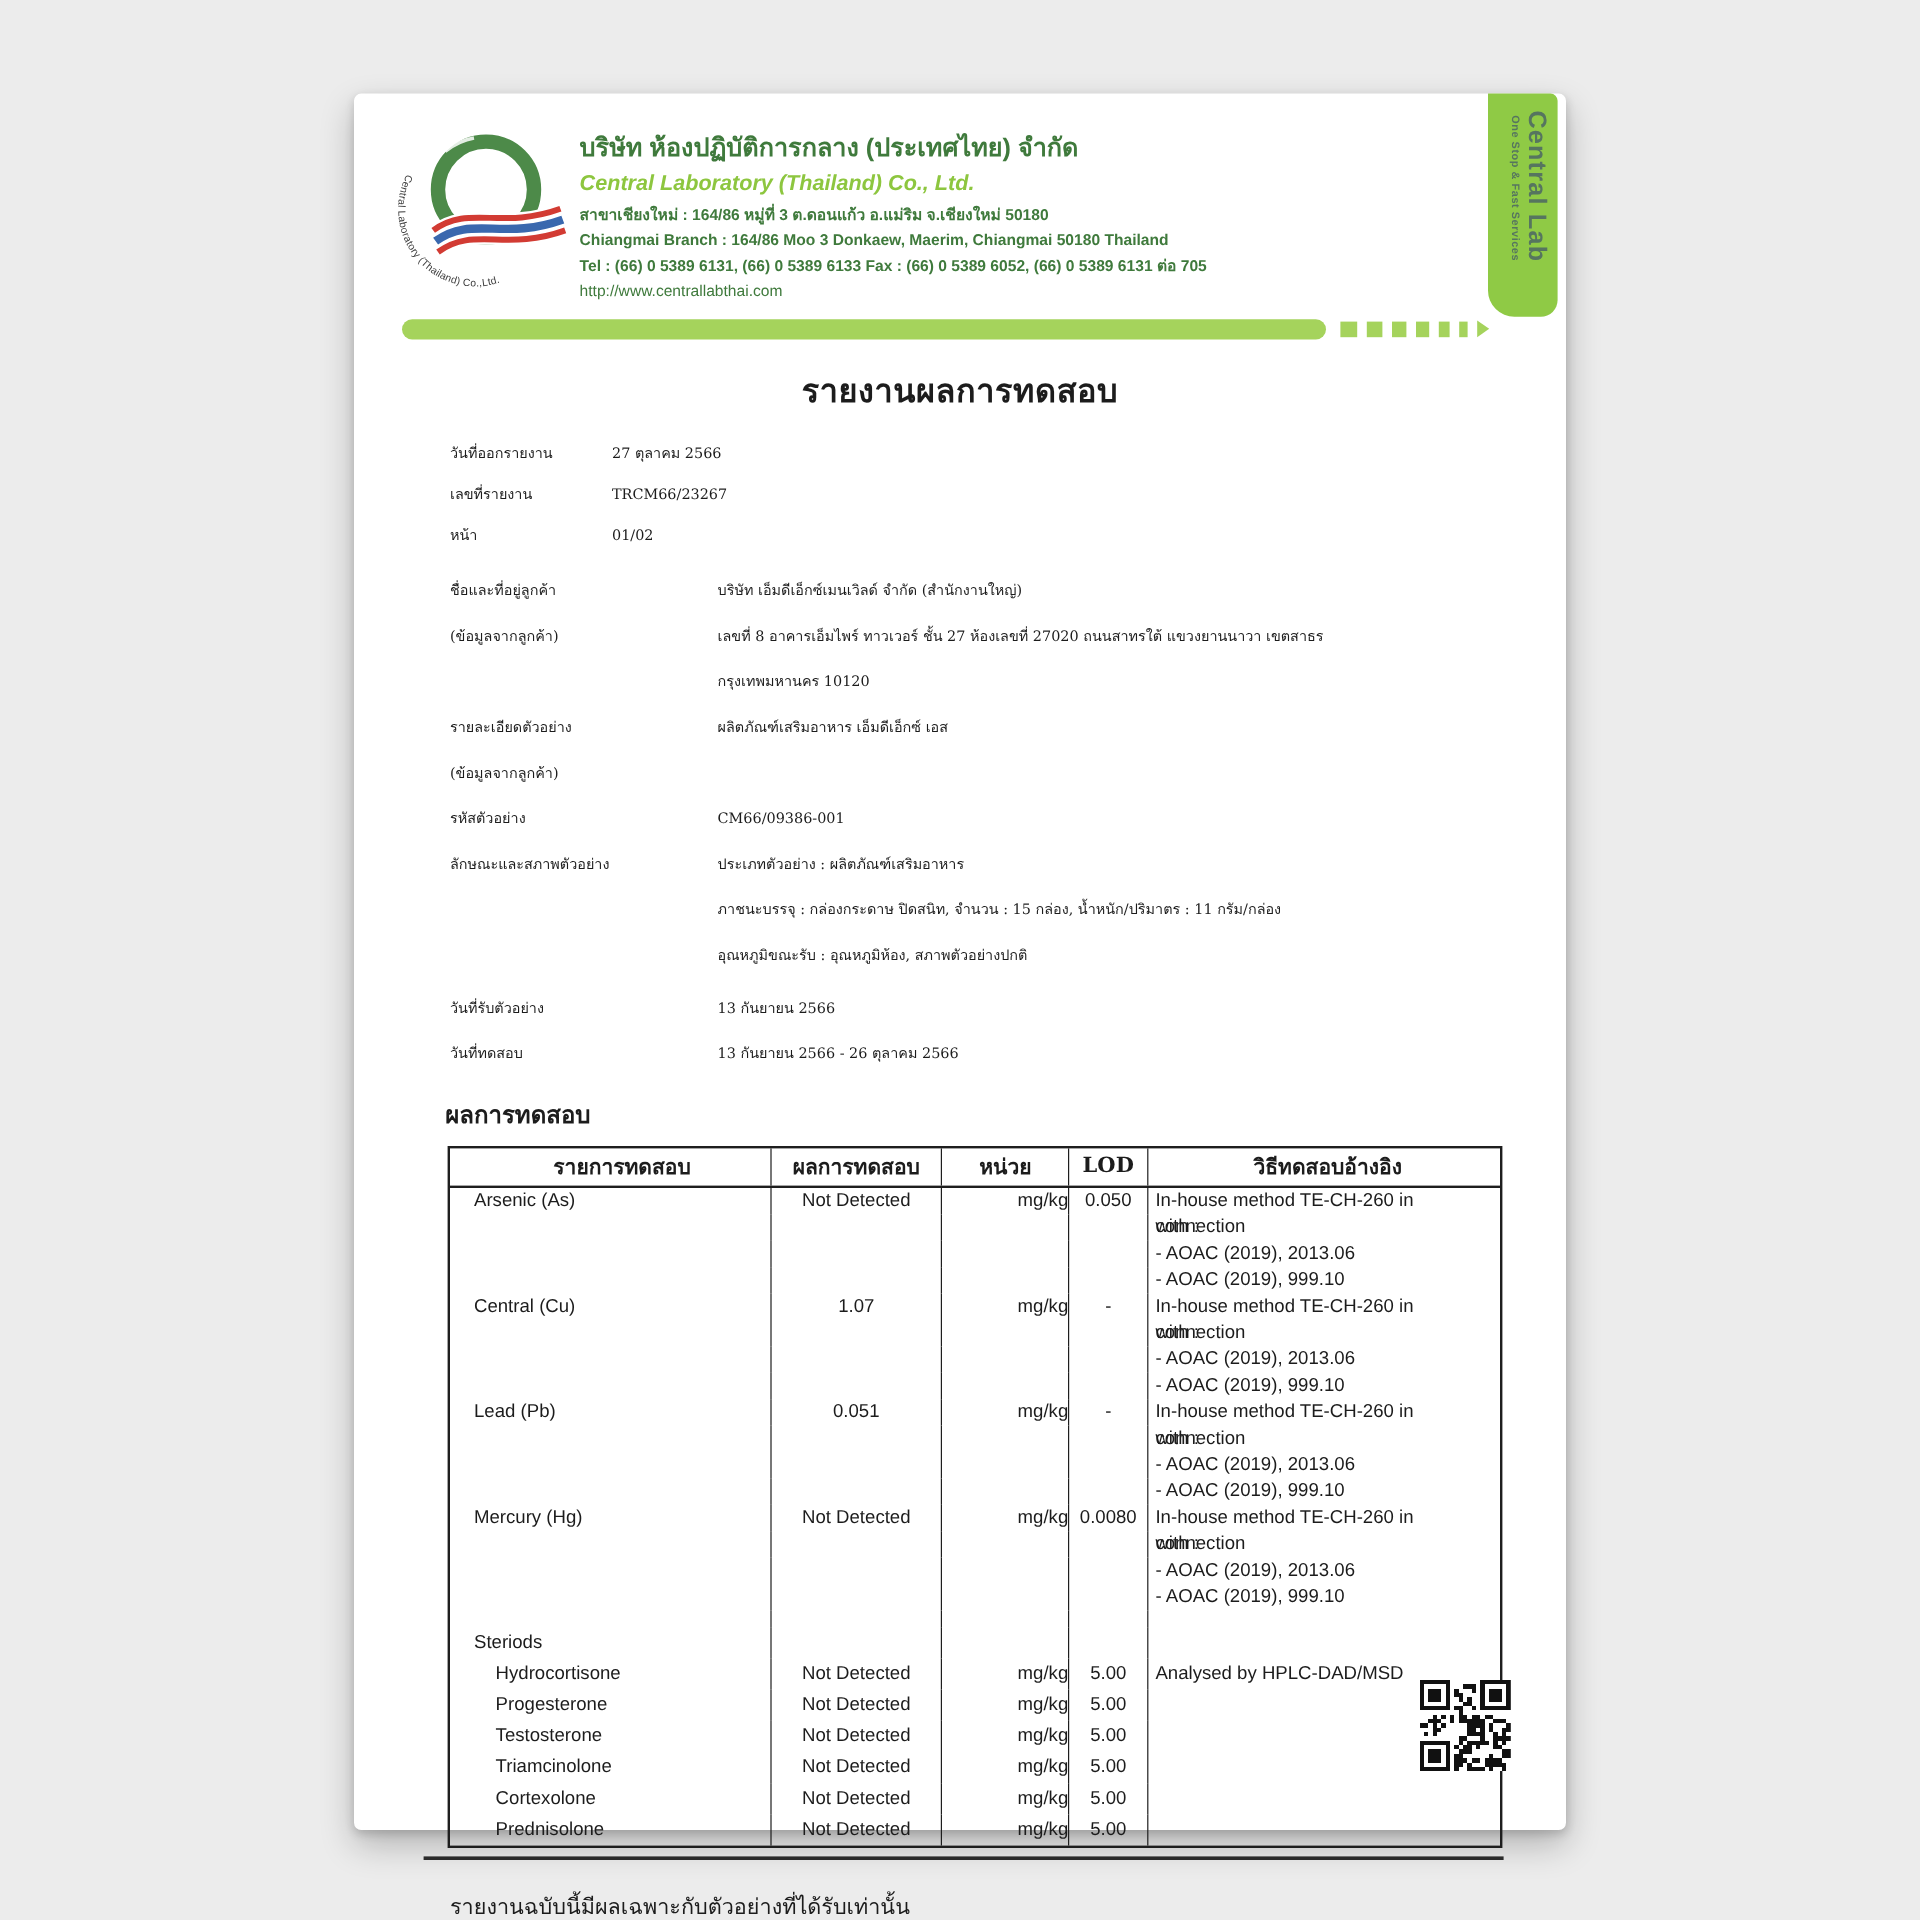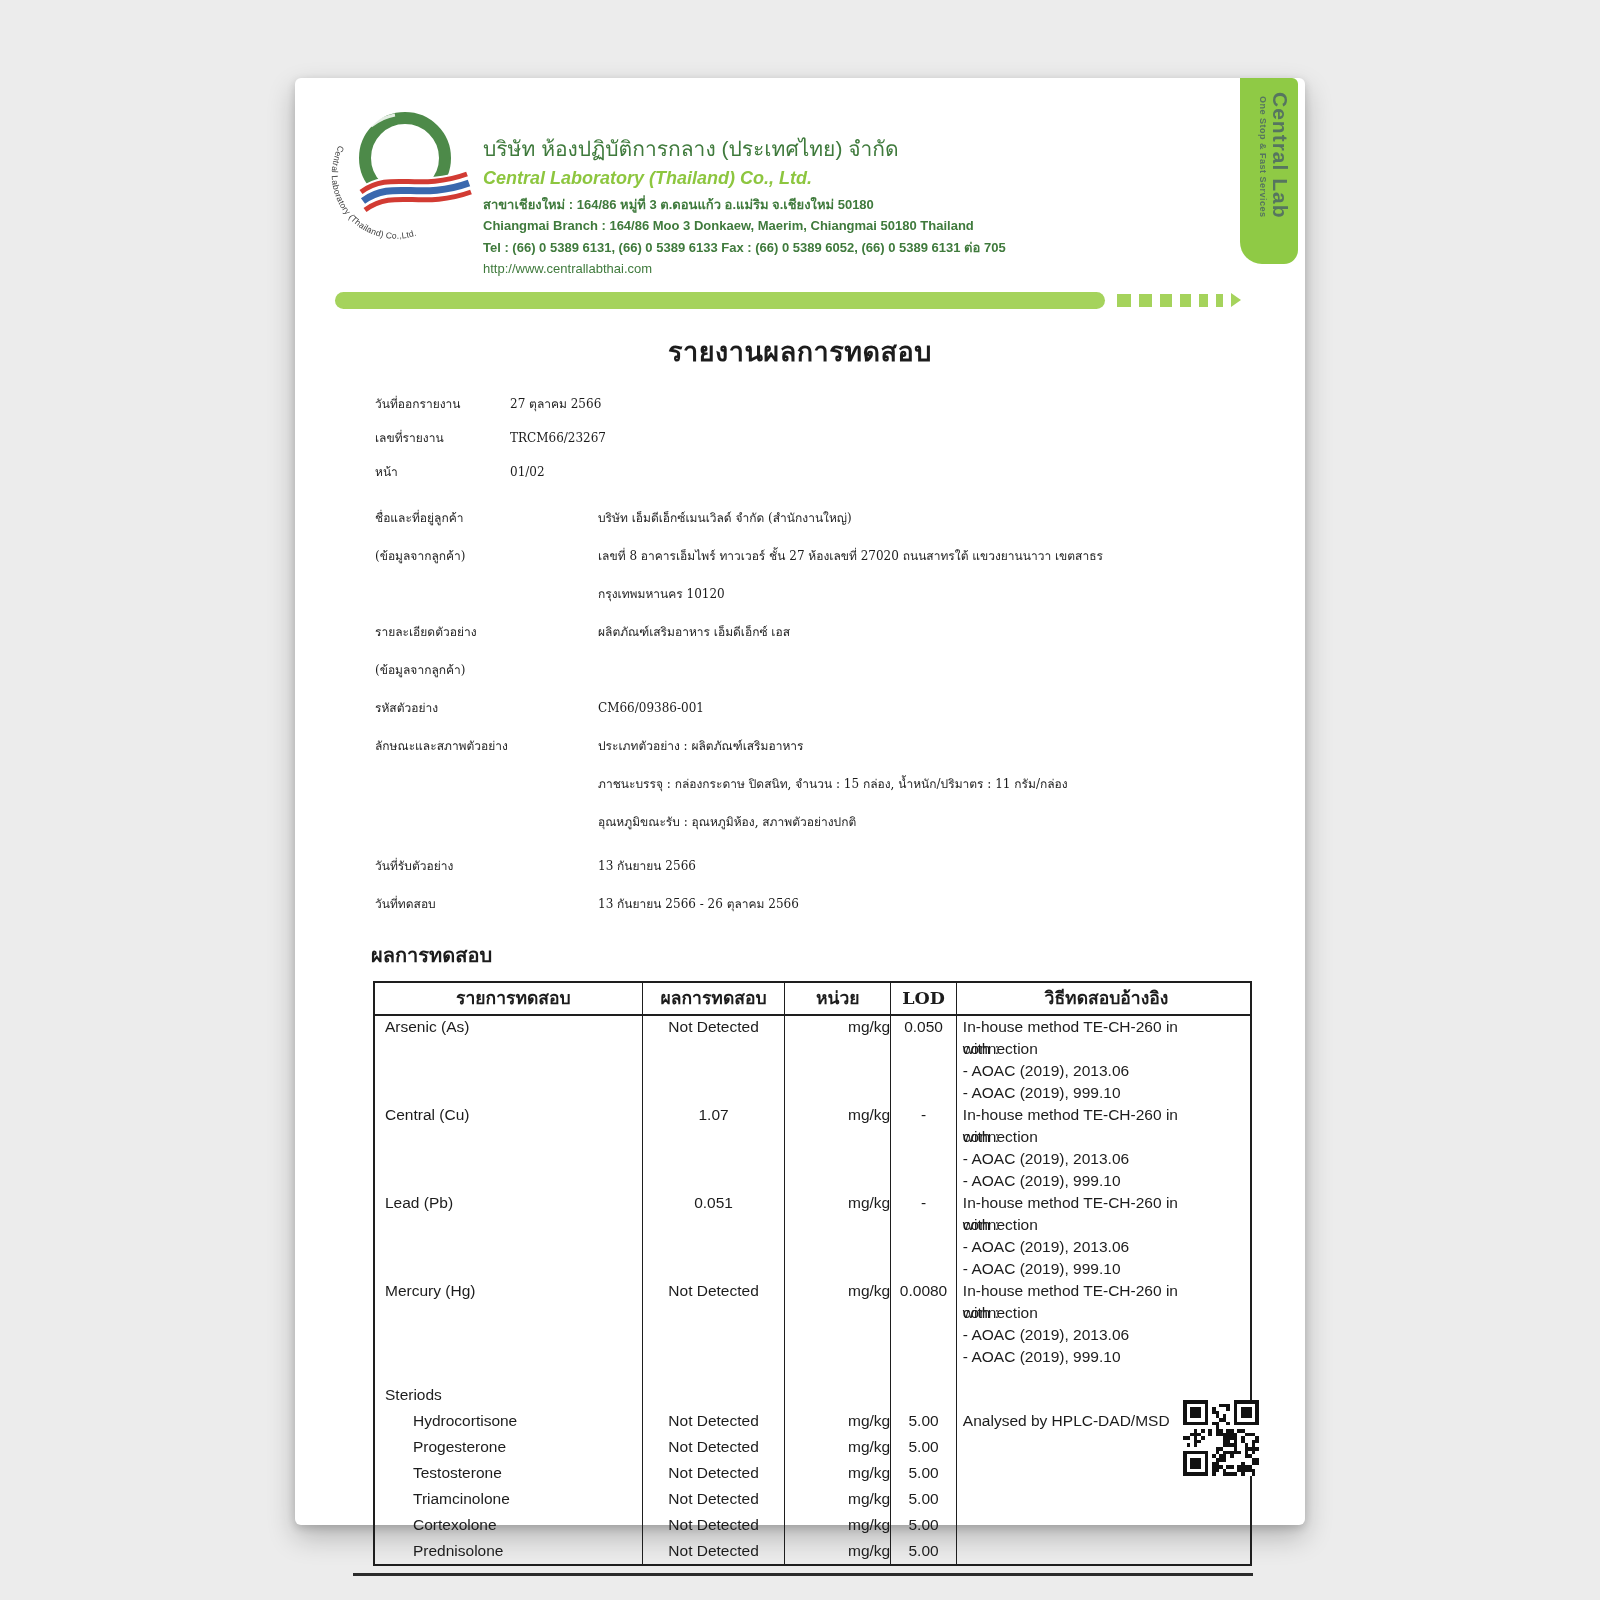--- a/index.html
+++ b/index.html
@@ -10,21 +10,21 @@
   html,body{width:1600px; height:1600px;}
   body{background:var(--canvas-bg); position:relative; overflow:hidden;
        font-family:"DejaVu Serif", serif; color:var(--ink);}
   .sheet{position:absolute; left:295px; top:78px; width:1010px; height:1447px;
          background:var(--page-bg); border-radius:6px;
          box-shadow:0 12px 28px rgba(0,0,0,.24), 0 3px 8px rgba(0,0,0,.16);}
   
   .header{display:flex; padding:22px 0 0 26px; position:relative;}
   .logo{flex:0 0 152px;}
   .company{margin-left:10px; padding-top:6px; font-family:"Liberation Sans", sans-serif;}
-  .company .th-name{font-size:21px; font-weight:normal; color:var(--dark-green); margin-bottom:3px;margin-top:26px;}
+  .company .th-name{font-size:21px; font-weight:bold; color:var(--dark-green); margin-bottom:3px;}
   .company .en-name{font-size:18px; font-weight:bold; color:var(--light-green); margin-bottom:5px;font-style:italic;}
   .company .small{font-size:13px; font-weight:bold; color:var(--dark-green); line-height:1.65;}
   .company .url{font-weight:normal;}
   
   .bar-row{position:relative; height:18px; margin:12px 40px 0 40px;}
   .bar{position:absolute; left:0; top:0; width:770px; height:17px; border-radius:9px; background:var(--bar-green);}
   .dashes{position:absolute; left:782px; top:2px; height:13px; display:flex; gap:8px; align-items:center;}
   .dash{background:var(--bar-green); height:13px;}
   .dash-arrow{width:0;height:0;border-top:7px solid transparent;border-bottom:7px solid transparent;
               border-left:10px solid var(--bar-green);}
@@ -46,21 +46,21 @@
   .field:nth-child(8){margin-top:6px;}
   .results-heading{margin:16px 0 0 76px; font-size:20px; font-weight:bold;}
   
   .rtable{margin:10px 0 0 78px; width:879px; border:2px solid var(--line); font-family:"Liberation Sans", sans-serif;}
   .t-head{display:flex; border-bottom:2px solid var(--line); height:33px;
           font-family:"DejaVu Serif", serif; font-size:17.5px; font-weight:bold;}
   .t-head div{display:flex; align-items:center; justify-content:center;}
   .t-line{display:flex; height:22px; font-size:15.5px; line-height:22px;}
   .t-line.section,.t-line.indent{height:26px; line-height:26px;}
   .t-line.spacer{height:14px;}
-  .c0{width:30.6%; padding-left:10px;}
+  .c0{width:30.6%; padding-left:20px;}
   .c1{width:16.3%; text-align:center;}
   .c2{width:12.1%; text-align:right;}
   .c3{width:7.5%; text-align:center;}
   .c4{width:33.5%; padding-left:6px;}
   .t-head .c0,.t-line .c0,.t-head .c1,.t-line .c1,.t-head .c2,.t-line .c2,.t-head .c3,.t-line .c3{
       border-right:1.5px solid var(--line);}
   .t-line .ind{padding-left:38px;}
   
   .footer-rule{margin:7px 0 0 58px; width:900px; border-top:3px solid #2b2b2b;}
   .notes{margin:24px 0 0 80px; font-size:18px; width:780px;}

